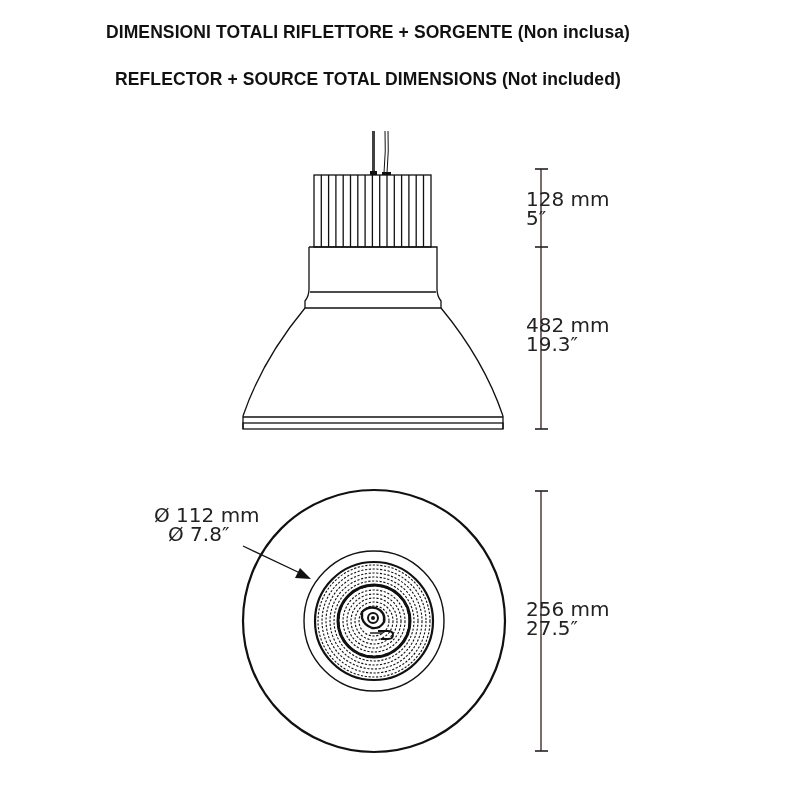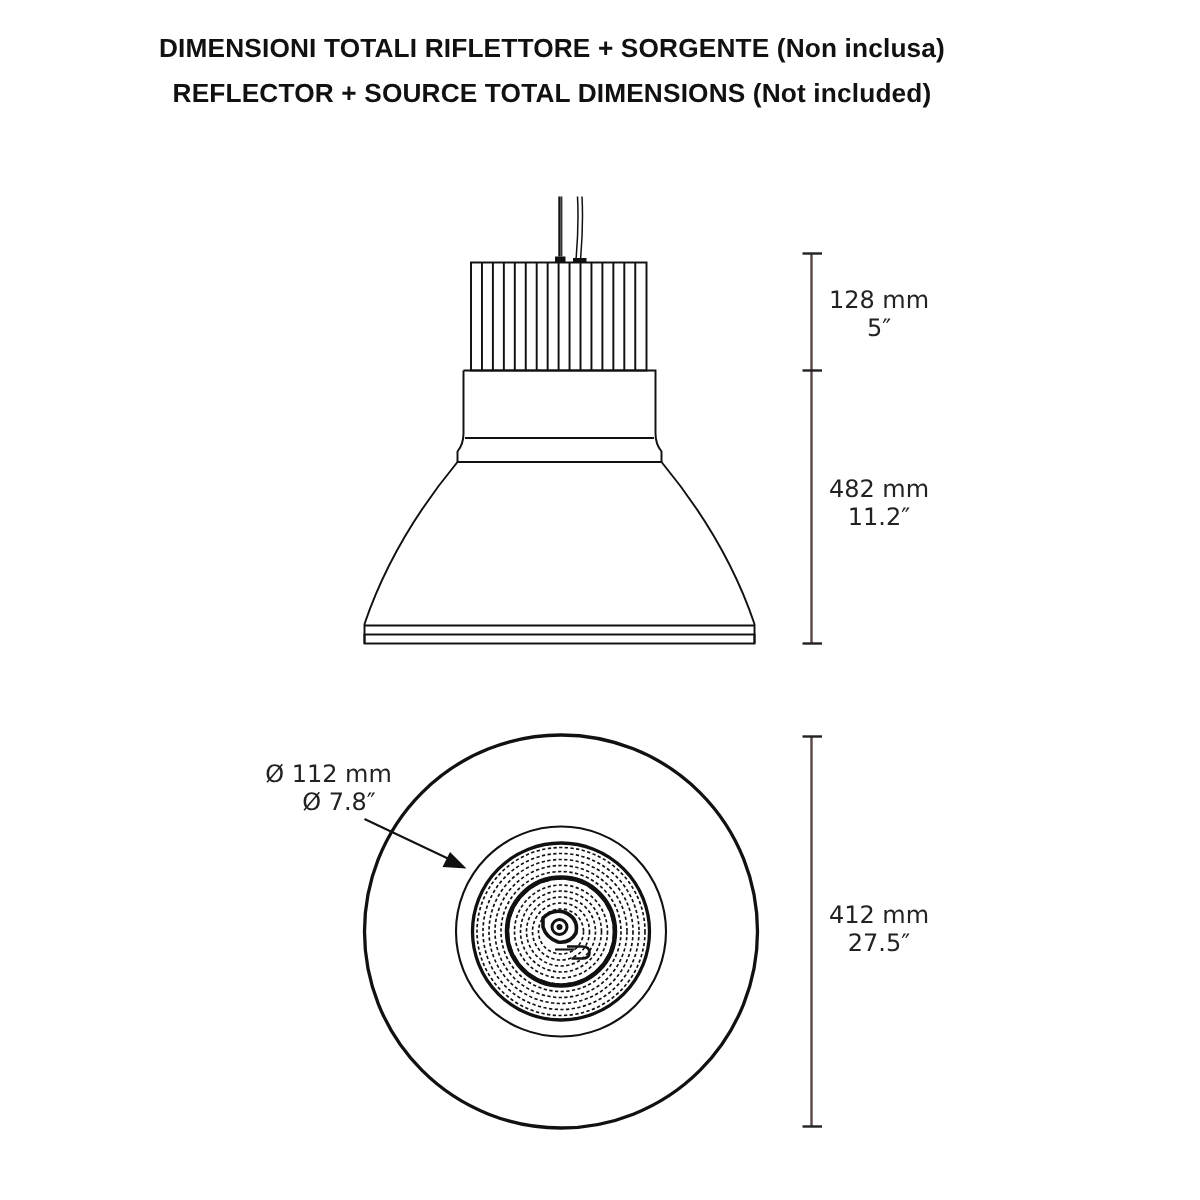--- a/index.html
+++ b/index.html
@@ -1,21 +1,21 @@
 <!DOCTYPE html>
 <html><head>
 <meta charset="utf-8">
 <style>
   html, body { margin: 0; padding: 0; background: #ffffff; }
   body { width: 800px; height: 800px; position: relative; overflow: hidden; font-family: "Liberation Sans", sans-serif; }
   .title { position: absolute; left: 0; width: 736px; text-align: center; font-weight: bold; font-size: 17.5px; color: #111; letter-spacing: 0.1px; }
   #t1 { top: 22px; }
-  #t2 { top: 52px; }
+  #t2 { top: 69px; }
   svg { position: absolute; left: 0; top: 0; }
-  .dimlabel { position: absolute; width: 120px; text-align: center; font-family: "DejaVu Sans", sans-serif; font-size: 16px; line-height: 19px; color: #222; }
+  .dimlabel { position: absolute; width: 120px; text-align: left; font-family: "DejaVu Sans", sans-serif; font-size: 20px; line-height: 19px; color: #222; }
 </style>
 </head>
 <body>
 
 <div class="title" id="t1">DIMENSIONI TOTALI RIFLETTORE + SORGENTE (Non inclusa)</div>
 <div class="title" id="t2">REFLECTOR + SOURCE TOTAL DIMENSIONS (Not included)</div>
 
 <svg width="800" height="800" viewBox="0 0 800 800">
 
   <g fill="none" stroke="#111" stroke-width="1.3">
@@ -111,22 +111,22 @@
     <line x1="535" y1="751" x2="548" y2="751" stroke="#222"></line>
   </g>
 </svg>
 
 <div class="dimlabel" style="left:526px; top:190px;">
   <div>128 mm</div>
   <div>5″</div>
 </div>
 <div class="dimlabel" style="left:526px; top:316px;">
   <div>482 mm</div>
-  <div>11.2″</div>
+  <div>19.3″</div>
 </div>
 <div class="dimlabel" style="left:526px; top:600px;">
-  <div>412 mm</div>
+  <div>256 mm</div>
   <div>27.5″</div>
 </div>
 <div class="dimlabel" style="left:154px; top:506px; width:130px;">
   <div>Ø 112 mm</div>
   <div style="padding-left:14px;">Ø 7.8″</div>
 </div>
 
 </body></html>

